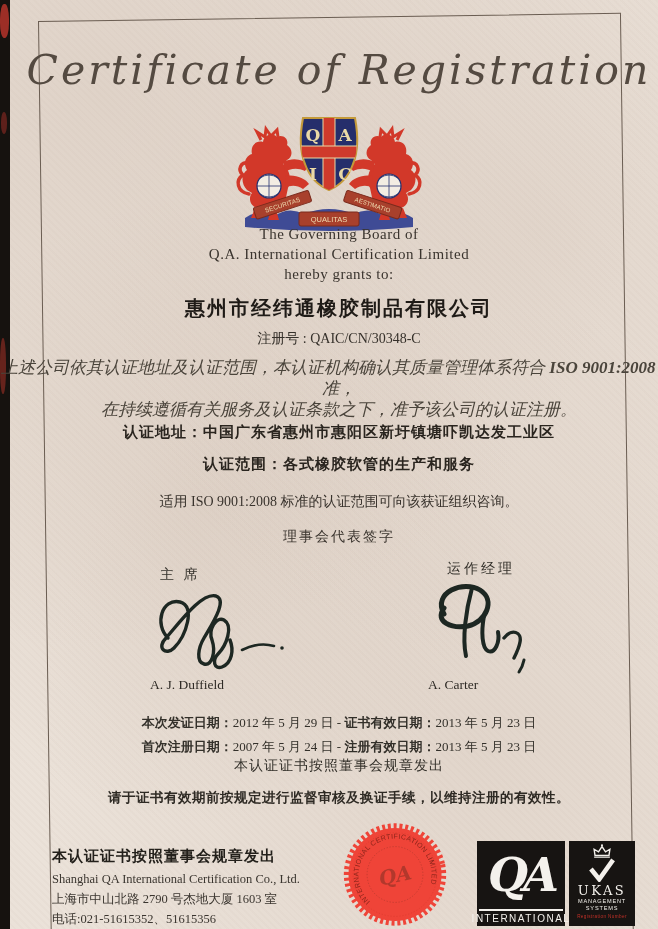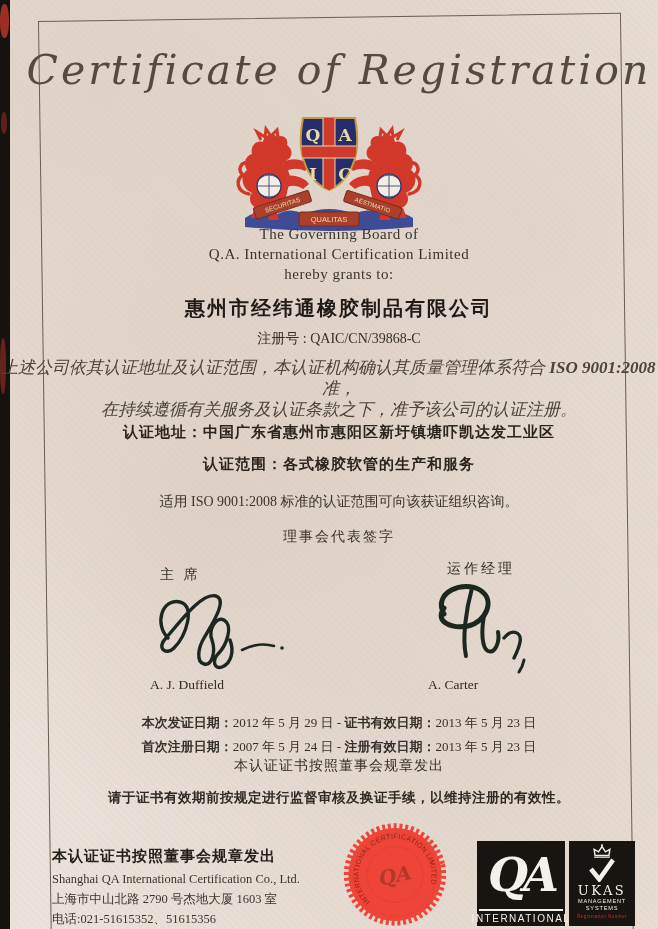--- a/index.html
+++ b/index.html
@@ -127,21 +127,21 @@
   </div>
 
   <div id="governing" class="abs ctr">
     <div>The Governing Board of</div>
     <div>Q.A. International Certification Limited</div>
     <div>hereby grants to:</div>
   </div>
 
   <div id="company" class="abs ctr">惠州市经纬通橡胶制品有限公司</div>
   <div id="regline" class="abs ctr">
-    <span>注册号 : </span><span>QAIC/CN/39868-C</span>
+    <span>注册号 : </span><span>QAIC/CN/30348-C</span>
   </div>
 
   <div id="statement" class="abs ctr">
     <div><span>上述公司依其认证地址及认证范围，本认证机构确认其质量管理体系符合 </span><b>ISO 9001:2008</b><span> 标准，</span></div>
     <div>在持续遵循有关服务及认证条款之下，准予该公司的认证注册。</div>
   </div>
 
   <div id="addr" class="abs ctr detline">
     <span>认证地址：</span><span>中国广东省惠州市惠阳区新圩镇塘吓凯达发工业区</span>
   </div>

